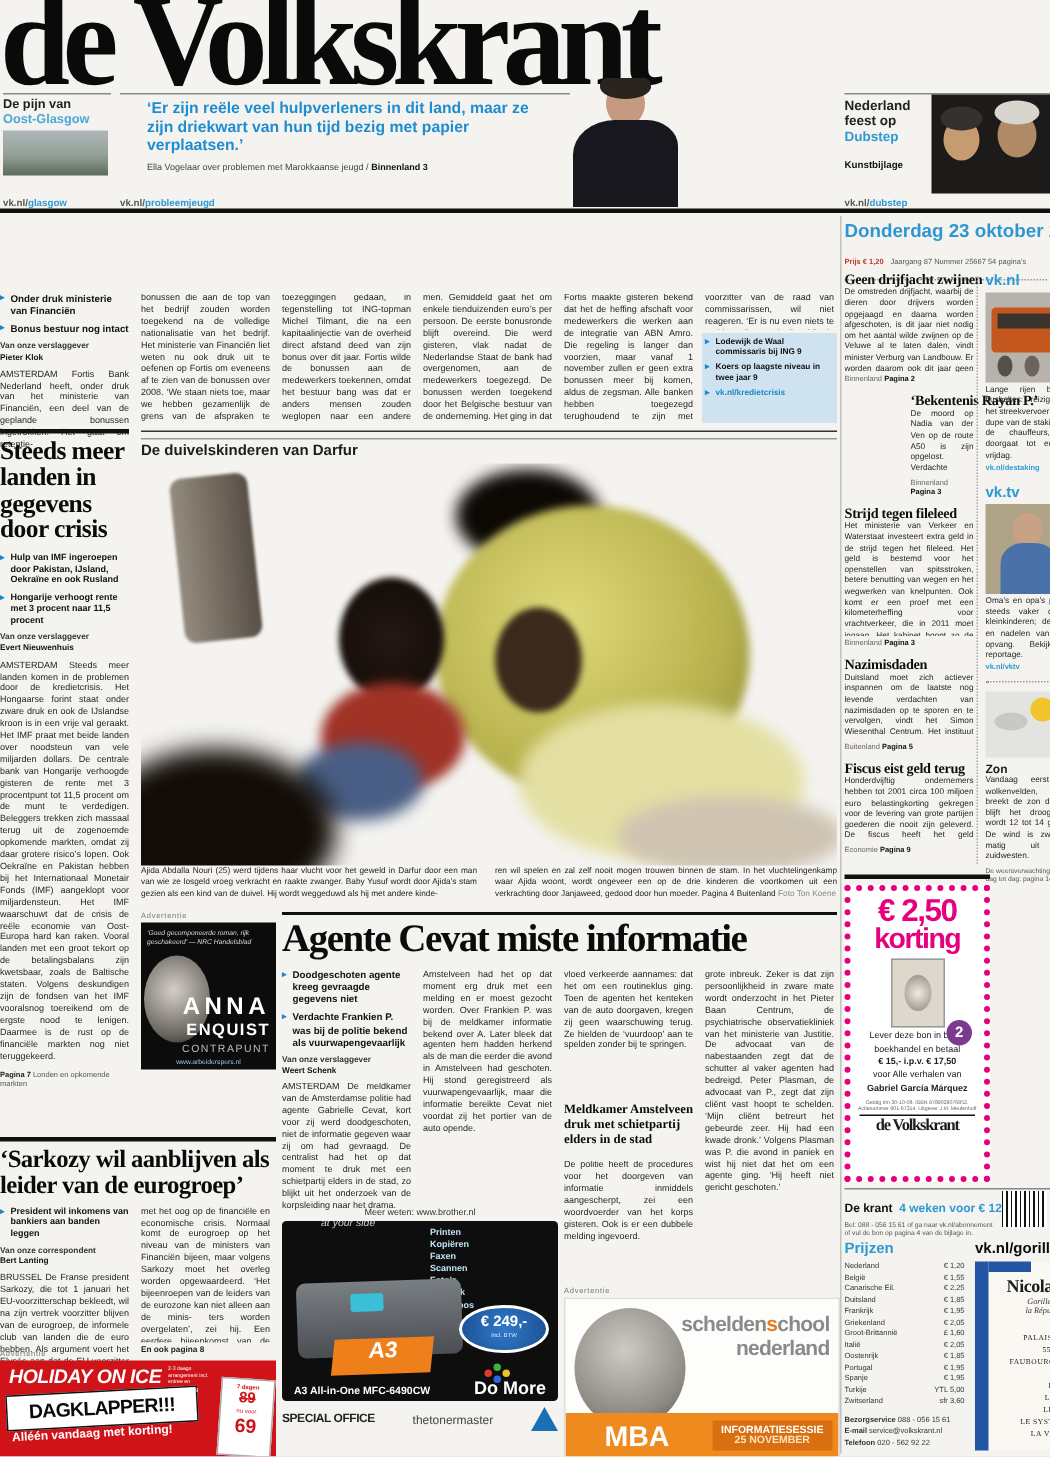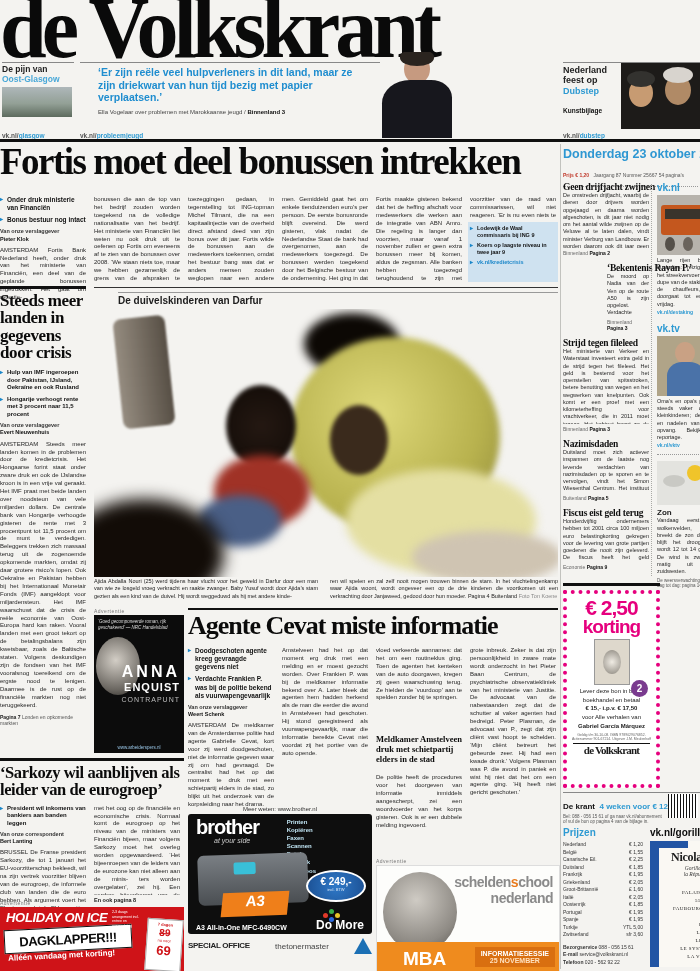--- a/index.html
+++ b/index.html
@@ -14,21 +14,21 @@
   .bullet:before{content:"▸";position:absolute;left:0;top:0;color:#1b87c9;font-size:6px;}
   .byrole{font-size:5.5px;font-weight:bold;color:#333;line-height:1.3;}
   .byname{font-size:5.5px;font-weight:bold;color:#111;line-height:1.3;margin-bottom:4px;}
   .vkl{font-size:6.5px;white-space:nowrap;}
   .vkl .pre{color:#555;font-weight:bold;}
   .vkl .nm{color:#2e9ad2;font-weight:bold;}
   .bhead{font-family:"Liberation Serif",serif;font-weight:bold;font-size:9.5px;white-space:nowrap;letter-spacing:-.2px;color:#0e0e0e;}
   .bref{font-size:5px;color:#666;margin-top:2px;}
   .bref b{color:#111;}
   .dotv{border-left:1px dotted #a9a9a5;}
-  .kicker{font-size:10px;font-weight:bold;color:#1d1d1d;margin-left:24px;}
+  .kicker{font-size:10px;font-weight:bold;color:#1d1d1d;}
   .photo-art{position:absolute;overflow:hidden;}
   .blob{position:absolute;border-radius:50%;}
   .advlbl{font-size:5px;color:#777;letter-spacing:.5px;}
   .ruleH{background:#101010;}
   .railhead{font-size:10px;font-weight:bold;color:#2e9ad2;}
   .prow{display:flex;justify-content:space-between;font-size:5px;line-height:1.5;color:#333;}
   .gline{font-size:5px;letter-spacing:.4px;line-height:1.6;color:#222;text-align:center;}
   .barcode{background:repeating-linear-gradient(90deg,#111 0 1px,#fff 1px 3px);}
 </style>
 </head>
@@ -85,21 +85,20 @@
       <div class="abs vkl" style="left:0;bottom:0;">
         <span class="pre">vk.nl/</span><span class="nm">dubstep</span>
       </div>
     </div>
   </div>
 
   <div class="abs ruleH" style="left:0;top:139px;width:700px;height:3px;"></div>
 
   <div class="abs" style="left:560px;top:144px;width:1px;height:825px;background:#c2c2be;"></div>
 
-  <div class="abs serif b" style="left:0;top:143px;width:558px;font-size:37px;letter-spacing:-1.5px;line-height:1;color:#0b0b0b;white-space:nowrap;">Fortis moet deel bonussen intrekken</div>
 
   <div class="abs" style="left:0;top:196px;width:558px;height:88px;">
     <div class="abs" style="left:0;top:0;width:86px;">
       <div class="bullet">Onder druk ministerie van Financiën</div>
       <div class="bullet">Bonus bestuur nog intact</div>
       <div class="byrole">Van onze verslaggever</div>
       <div class="byname">Pieter Klok</div>
       <div class="bt">AMSTERDAM Fortis Bank Nederland heeft, onder druk van het ministerie van Financiën, een deel van de geplande bonussen ingetrokken. Het gaat om retentie-</div>
     </div>
     <div class="abs bt" style="left:94px;top:0;width:86px;height:86px;overflow:hidden;">bonussen die aan de top van het bedrijf zouden worden toegekend na de volledige nationalisatie van het bedrijf. Het ministerie van Financiën liet weten nu ook druk uit te oefenen op Fortis om eveneens af te zien van de bonussen over 2008. ‘We staan niets toe, maar we hebben gezamenlijk de grens van de afspraken te respecteren’, zegt een woordvoerder van Fortis.</div>
@@ -211,21 +210,21 @@
     </div>
     <div class="abs cap" style="left:0;top:286px;width:224px;font-size:5.5px;line-height:1.35;text-align:justify;color:#222;">Ajida Abdalla Nouri (25) werd tijdens haar vlucht voor het geweld in Darfur door een man van wie ze losgeld vroeg verkracht en raakte zwanger. Baby Yusuf wordt door Ajida’s stam gezien als een kind van de duivel. Hij wordt weggeduwd als hij met andere kinde-</div>
     <div class="abs" style="left:236px;top:286px;width:228px;font-size:5.5px;line-height:1.35;text-align:justify;color:#222;">
       <span>ren wil spelen en zal zelf nooit mogen trouwen binnen de stam. In het vluchtelingenkamp waar Ajida woont, wordt ongeveer een op de drie kinderen die voortkomen uit een verkrachting door Janjaweed, gedood door hun moeder. Pagina 4 Buitenland</span>
       <span style="color:#888;">Foto Ton Koene</span>
     </div>
   </div>
 
   <div class="abs" style="left:94px;top:608px;width:90px;">
     <div class="advlbl">Advertentie</div>
-    <div style="position:relative;width:90px;height:138px;background:#0c0c0c;overflow:hidden;margin-top:1px;">
+    <div style="position:relative;width:90px;height:98px;background:#0c0c0c;overflow:hidden;margin-top:1px;">
       <div style="font-size:4.5px;color:#ddd;font-style:italic;padding:4px 4px 0 4px;line-height:1.3;">
         <span>‘Goed gecomponeerde roman, rijk geschakeerd’</span>
         <span>— NRC Handelsblad</span>
       </div>
       <div class="blob" style="left:2px;top:22px;width:44px;height:58px;background:radial-gradient(circle at 45% 40%,#d3cec6,#6a6660 70%,#2a2824);"></div>
       <div style="position:absolute;right:4px;top:48px;text-align:right;color:#fff;">
         <div style="font-size:16px;font-weight:bold;letter-spacing:3px;font-family:'Liberation Sans',sans-serif;">ANNA</div>
         <div style="font-size:11px;font-weight:bold;letter-spacing:1px;">ENQUIST</div>
         <div style="font-size:7px;color:#bdbdbd;letter-spacing:1px;margin-top:3px;">CONTRAPUNT</div>
       </div>
@@ -285,21 +284,20 @@
         <div style="font-size:10px;color:#cf1318;font-weight:bold;text-decoration:line-through;">89</div>
         <div style="font-size:4px;color:#cf1318;">nu voor</div>
         <div style="font-size:13px;color:#cf1318;font-weight:bold;">69</div>
       </div>
     </div>
   </div>
 
   <div class="abs" style="left:188px;top:806px;width:184px;">
     <div style="font-size:6px;color:#333;text-align:center;">Meer weten: www.brother.nl</div>
     <div style="position:relative;width:184px;height:120px;background:#0e0e0e;overflow:hidden;margin-top:2px;border-radius:3px;">
-      <div style="font-size:20px;font-weight:bold;color:#fff;padding:2px 0 0 8px;letter-spacing:-1px;">brother</div>
       <div style="font-size:7px;font-style:italic;color:#cfcfcf;padding-left:26px;margin-top:-2px;">at your side</div>
       <div style="position:absolute;right:56px;top:4px;font-size:6px;font-weight:bold;color:#bfe3f2;line-height:1.35;">
         <div>Printen</div>
         <div>Kopiëren</div>
         <div>Faxen</div>
         <div>Scannen</div>
         <div>Foto’s</div>
         <div>Netwerk</div>
         <div>Draadloos</div>
         <div>A3...</div>

